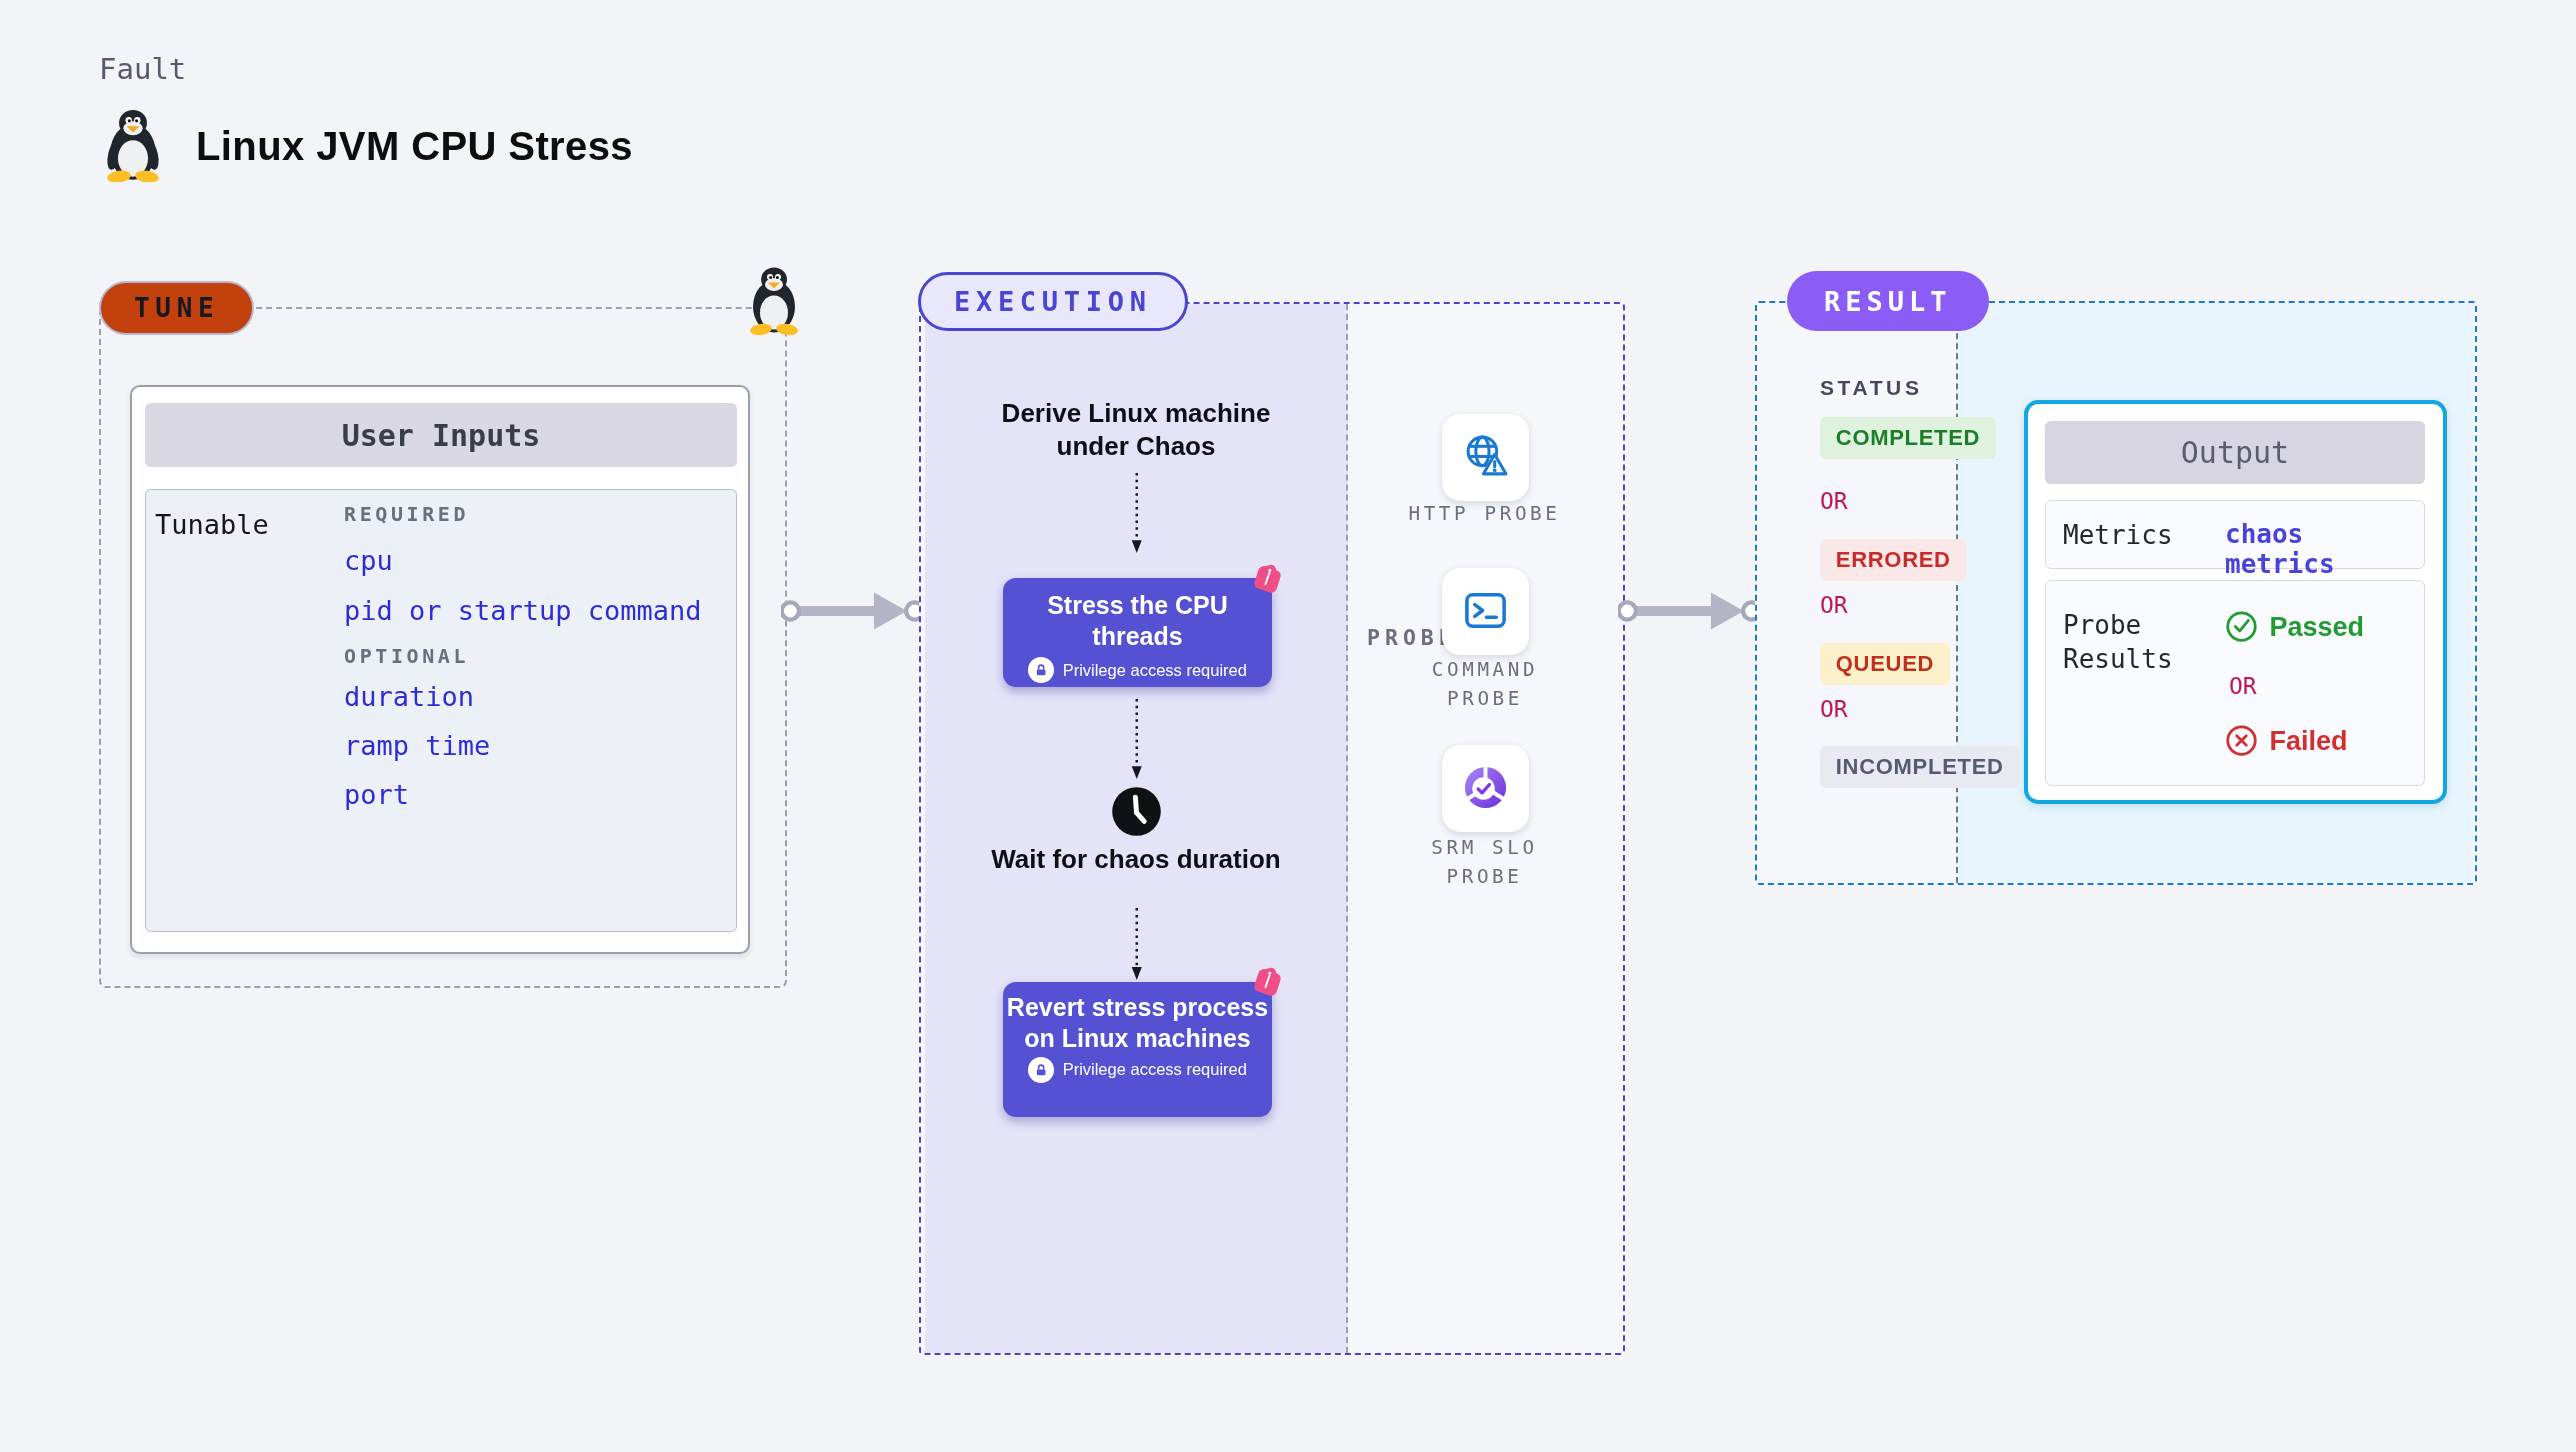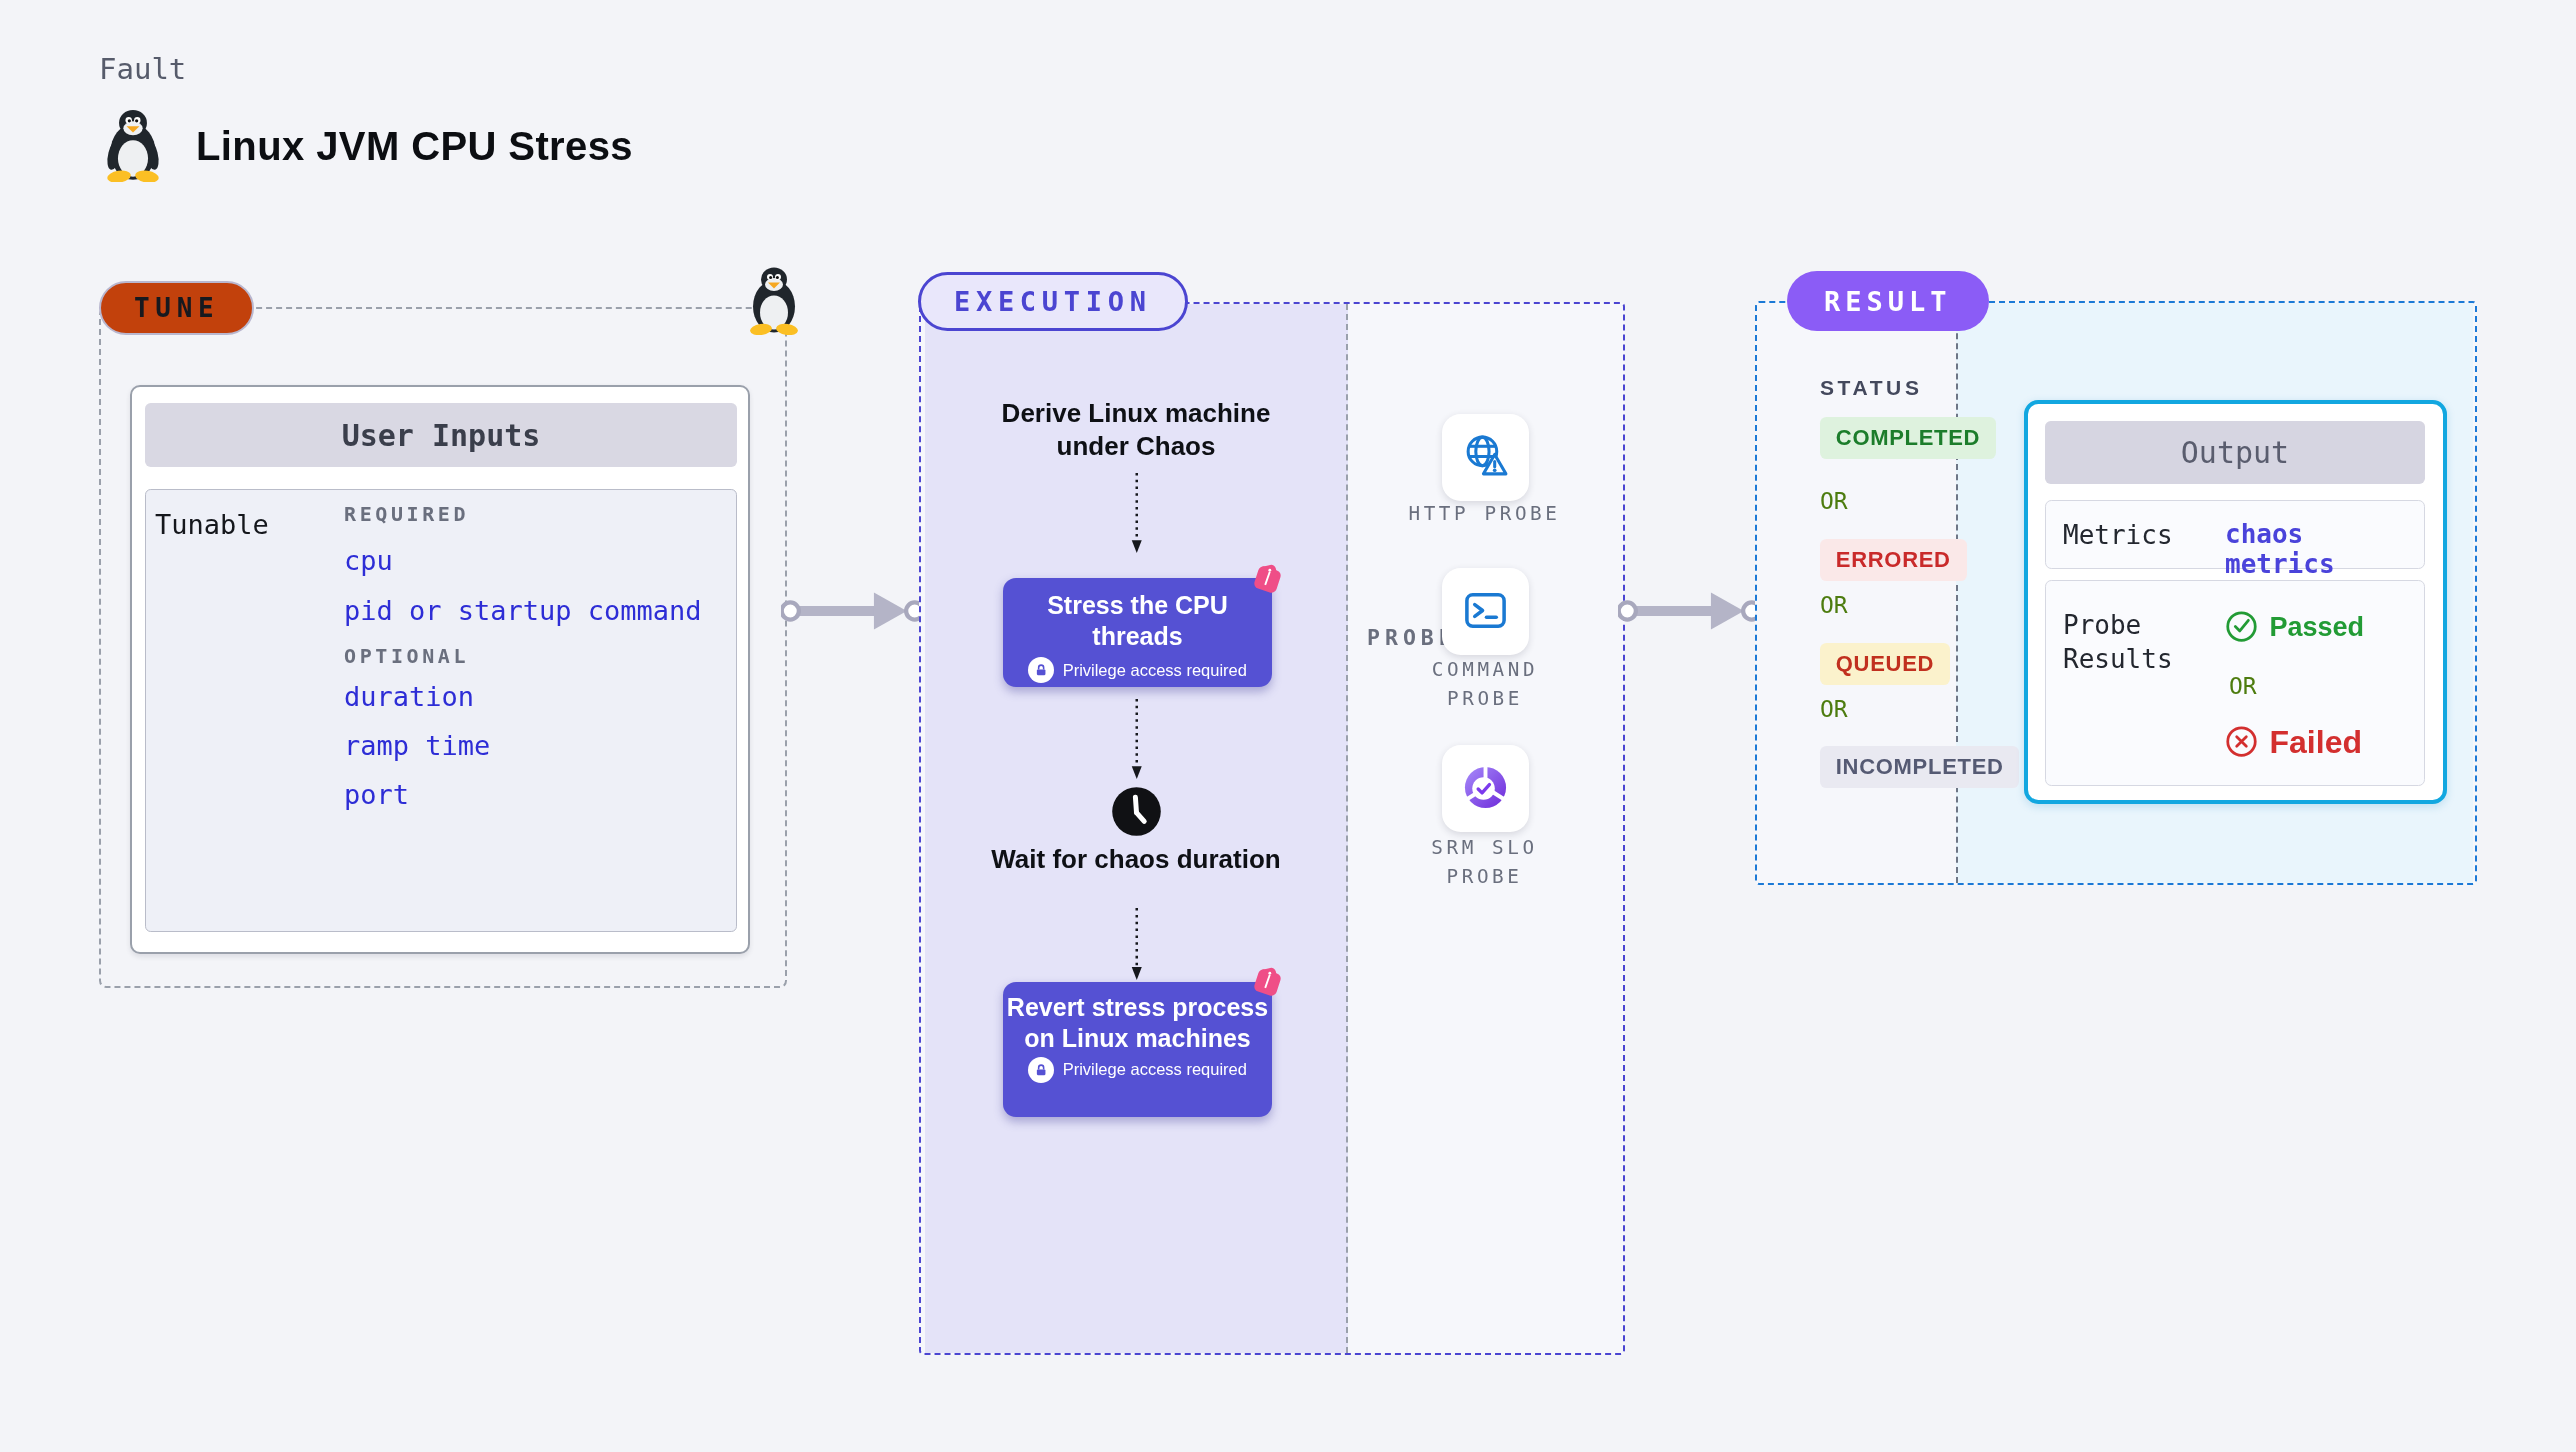--- a/index.html
+++ b/index.html
@@ -68,35 +68,35 @@
   .result-cyan{left:199px;top:0;width:517px;height:100%;background:#e9f5fc;border-left:2.1px dashed #6e7686;box-sizing:border-box;}
   .result-badge{left:1787px;top:271px;height:60px;padding:18px 37px;background:#8b5cf6;color:#fff;
                 font-size:27px;letter-spacing:5px;box-sizing:border-box;}
   .status-label{left:63px;top:73px;font-size:21px;font-weight:bold;color:#43485c;letter-spacing:3.6px;}
   .status-badge{left:63px;display:inline-flex;align-items:center;padding:7.9px 15.8px;border-radius:6.4px;
                 font-size:22px;font-weight:bold;letter-spacing:0.7px;}
   .status-0{top:114px;background:#def2de;color:#1c7d2b;}
   .status-1{top:236px;background:#fae8e8;color:#c92a2a;}
   .status-2{top:340px;background:#fbf2cc;color:#c1301f;}
   .status-3{top:443px;background:#e9e9f1;color:#555a73;}
-  .or-txt{font-size:23px;color:#4d7c0f;}
+  .or-txt{font-size:23px;color:#be185d;}
   .or-0{left:63px;top:185px;} .or-1{left:63px;top:289px;} .or-2{left:63px;top:393px;}
 
   .output-card{left:2024px;top:400px;width:423px;height:404px;background:#fff;border:4.3px solid #12a7e0;border-radius:14.3px;
                box-sizing:border-box;box-shadow:0 2.9px 8.6px rgba(18,128,190,.18);}
   .output-header{left:17px;top:17px;width:380px;height:63px;background:#d6d5e1;border-radius:5.7px;
                  display:flex;align-items:center;justify-content:center;font-size:30px;color:#5a5d6e;}
   .out-row{left:17px;width:380px;background:#fafbfe;border:1.4px solid #d6d8e2;border-radius:6.4px;box-sizing:border-box;}
   .metrics-row{top:96px;height:69px;}
   .probe-row{top:176px;height:206px;}
   .out-label{font-size:26px;color:#23272f;line-height:34px;}
   .metrics-value{font-size:26px;color:#4a43da;font-weight:bold;}
   .res-item{display:flex;align-items:center;gap:11.5px;}
   .passed-txt{font-size:27px;font-weight:bold;color:#229b35;}
-  .failed-txt{font-size:32px;font-weight:bold;color:#d32f2f;}
+  .failed-txt{font-size:27px;font-weight:bold;color:#d32f2f;}
 </style>
 </head>
 <body>
 
 <div id="canvas">
 
   <div class="abs fault-label mono">Fault</div>
   <div class="abs title-row">
     <span>
       <svg width="66" height="73" viewBox="0 0 60 68">

